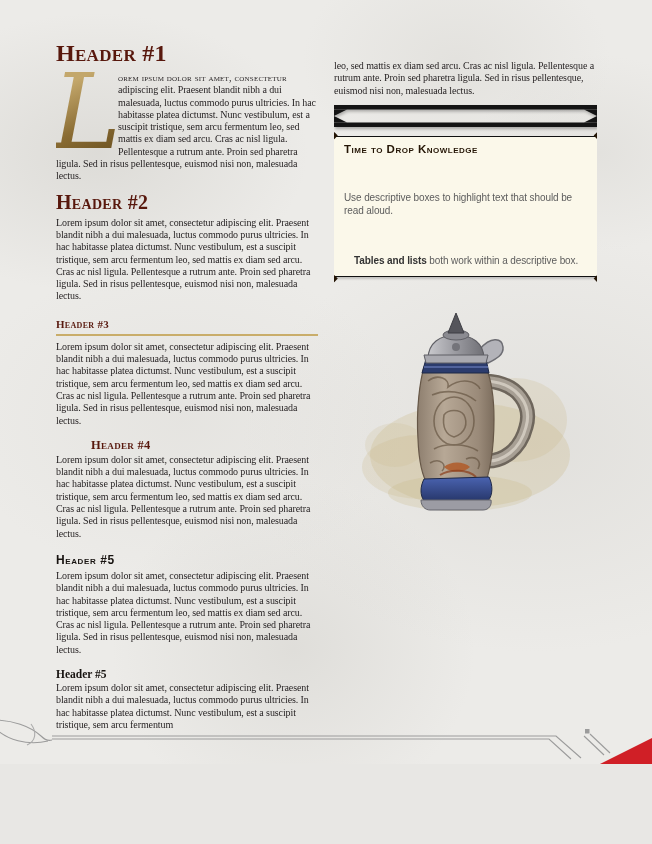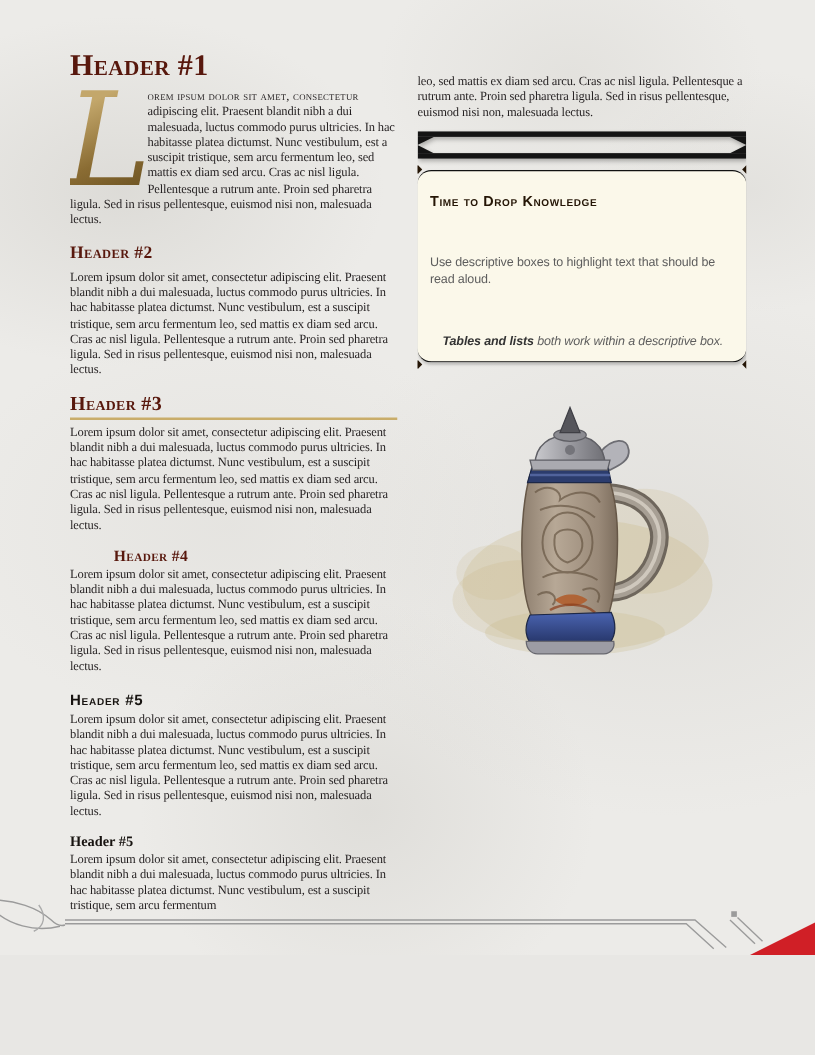--- a/index.html
+++ b/index.html
@@ -23,22 +23,22 @@
   .col-right { left: 334px; width: 263px; }
 
   h1, h2, h3, h4 {
     font-family: "Liberation Serif", serif;
     font-variant: small-caps;
     color: #58180d;
     font-weight: 700;
     letter-spacing: .3px;
   }
   h1 { font-size: 24px; line-height: 26px; margin-bottom: 6px; }
-  h2 { font-size: 14px; line-height: 23px; margin-top: 7px; margin-bottom: 3px; }
-  h3 { font-size: 16px; line-height: 18px; margin-top: 12px; margin-bottom: 5px;
+  h2 { font-size: 20px; line-height: 23px; margin-top: 7px; margin-bottom: 3px; }
+  h3 { font-size: 11px; line-height: 18px; margin-top: 12px; margin-bottom: 5px;
        border-bottom: 2px solid #c9ad6a; padding-bottom: 1px; }
   h4 { font-size: 12.5px; line-height: 14px; margin-top: 11px; margin-bottom: 2px; margin-left: 35px; }
   .h5caps {
     font-family: "Liberation Sans", sans-serif;
     font-variant: small-caps; font-weight: 700;
     font-size: 12px; line-height: 14px; color: #171310;
     letter-spacing: .6px; margin-top: 13px; margin-bottom: 3px;
   }
   .h6bold {
     font-family: "Liberation Serif", serif; font-weight: 700;
@@ -72,34 +72,33 @@
   }
   .note-body {
     font-family: "Liberation Sans", sans-serif; font-size: 10px;
     color: #5d5d5d; margin-top: 2px; letter-spacing: -0.1px;
   }
 
   
   .desc-box {
     position: relative; margin-top: 9px; background: #fbf8ea;
     border-top: 1.5px solid #111; border-bottom: 1.5px solid #111;
-    padding: 19px 10px 9px 10px;
+    padding: 6px 10px 9px 10px;
     box-shadow: 1px 2px 2px rgba(0,0,0,.18);
-    border-radius: 11px;
   }
   .desc-title {
     font-family: "Liberation Sans", sans-serif; font-variant: small-caps;
     font-weight: 700; font-size: 11.5px; color: #241505; letter-spacing: .5px;
     margin-bottom: 3px;
   }
   .desc-text {
     font-family: "Liberation Sans", sans-serif; font-size: 10px;
     line-height: 13.5px; color: #5d5d5d; letter-spacing: -0.1px; margin-top: 36px;
   }
-  .desc-text.indent { text-indent: 10px; font-style: italic; }
+  .desc-text.indent { text-indent: 10px; }
   .desc-text b { color: #333; }
   .corner-dot {
     position: absolute; width: 4.5px; height: 4.5px; background: #241505;
     transform: rotate(45deg);
   }
   .dot-tl { left: -2px; top: -4px; }
   .dot-tr { right: -2px; top: -4px; }
   .dot-bl { left: -2px; bottom: -4px; }
   .dot-br { right: -2px; bottom: -4px; }
 

